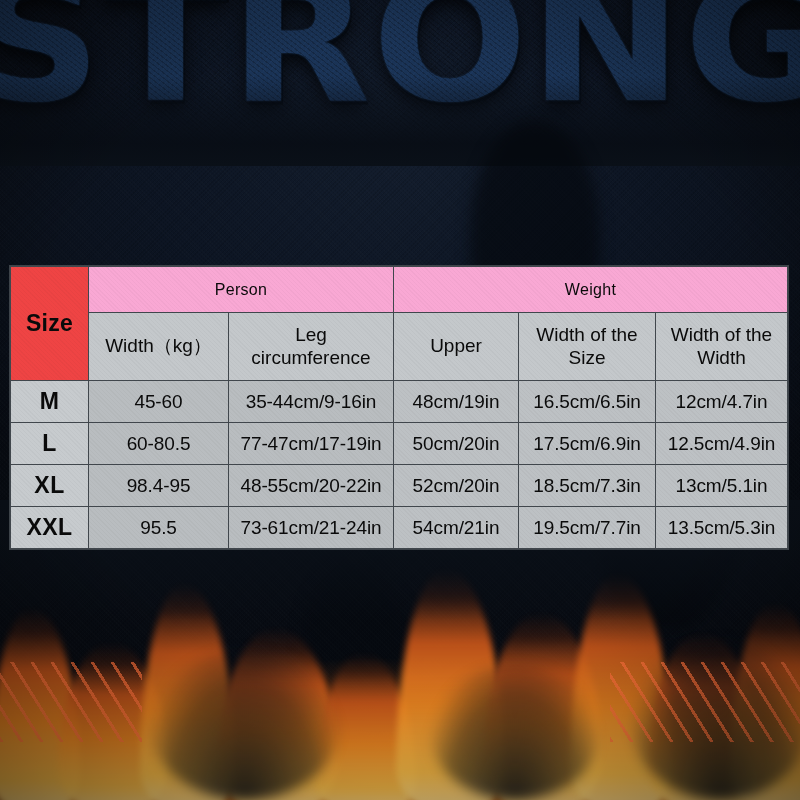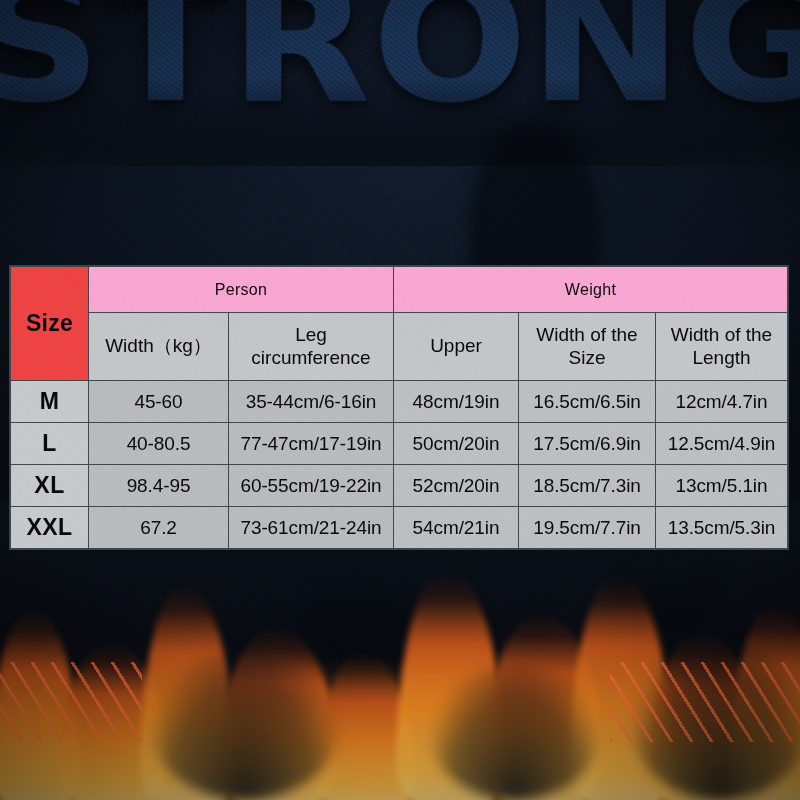--- a/index.html
+++ b/index.html
@@ -294,51 +294,51 @@
             <span>Leg</span><br>
             <span>circumference</span>
           </td>
           <td class="sub-head">Upper</td>
           <td class="sub-head">
             <span>Width of the</span><br>
             <span>Size</span>
           </td>
           <td class="sub-head">
             <span>Width of the</span><br>
-            <span>Length</span>
+            <span>Width</span>
           </td>
         </tr>
 
         <tr class="data-row">
           <td class="size-cell">M</td>
           <td class="data-cell">45-60</td>
-          <td class="data-cell">35-44cm/6-16in</td>
+          <td class="data-cell">35-44cm/9-16in</td>
           <td class="data-cell prod">48cm/19in</td>
           <td class="data-cell prod">16.5cm/6.5in</td>
           <td class="data-cell prod">12cm/4.7in</td>
         </tr>
         <tr class="data-row">
           <td class="size-cell">L</td>
-          <td class="data-cell">40-80.5</td>
+          <td class="data-cell">60-80.5</td>
           <td class="data-cell">77-47cm/17-19in</td>
           <td class="data-cell prod">50cm/20in</td>
           <td class="data-cell prod">17.5cm/6.9in</td>
           <td class="data-cell prod">12.5cm/4.9in</td>
         </tr>
         <tr class="data-row">
           <td class="size-cell">XL</td>
           <td class="data-cell">98.4-95</td>
-          <td class="data-cell">60-55cm/19-22in</td>
+          <td class="data-cell">48-55cm/20-22in</td>
           <td class="data-cell prod">52cm/20in</td>
           <td class="data-cell prod">18.5cm/7.3in</td>
           <td class="data-cell prod">13cm/5.1in</td>
         </tr>
         <tr class="data-row">
           <td class="size-cell">XXL</td>
-          <td class="data-cell">67.2</td>
+          <td class="data-cell">95.5</td>
           <td class="data-cell">73-61cm/21-24in</td>
           <td class="data-cell prod">54cm/21in</td>
           <td class="data-cell prod">19.5cm/7.7in</td>
           <td class="data-cell prod">13.5cm/5.3in</td>
         </tr>
       </tbody>
     </table>
     <div class="table-texture"></div>
   </div>
 

